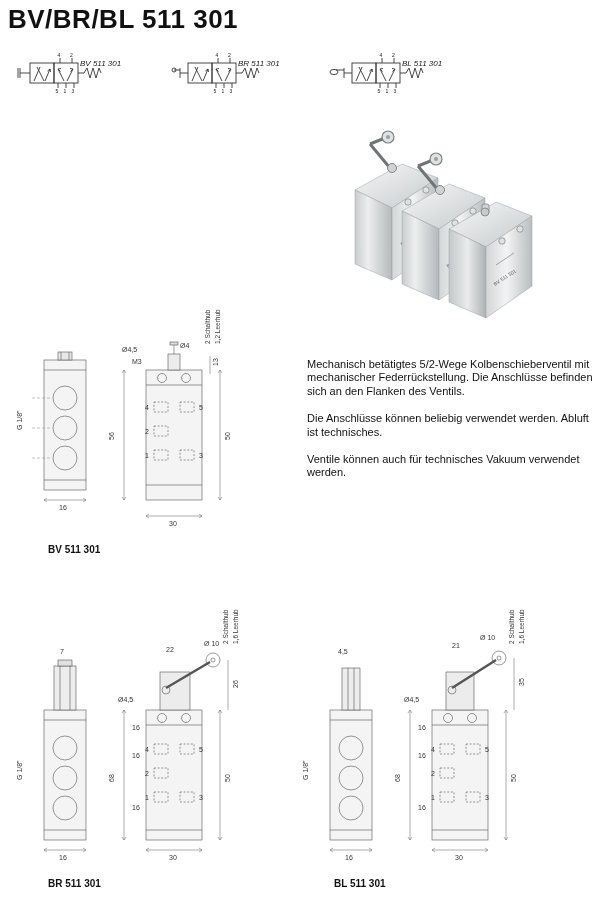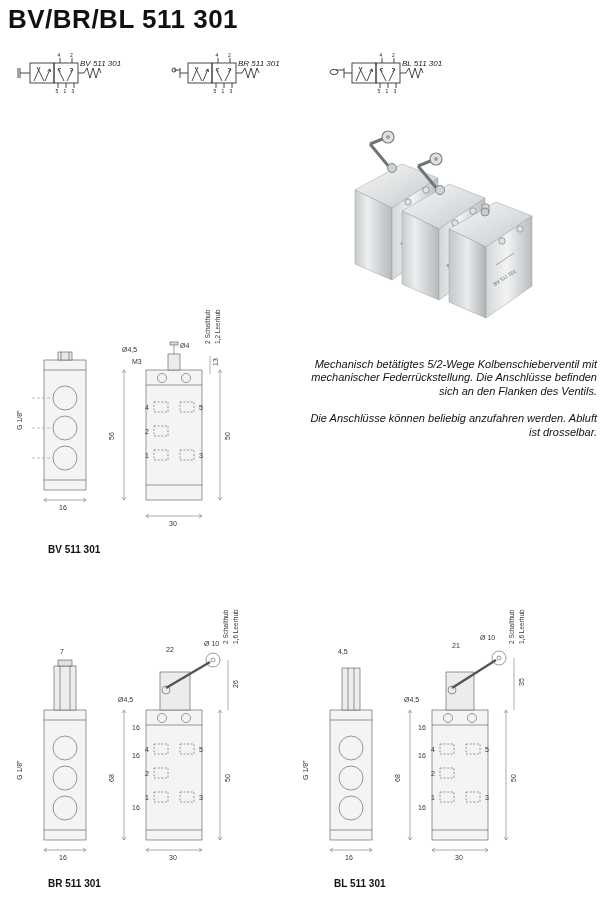--- a/index.html
+++ b/index.html
@@ -4,21 +4,21 @@
 <style>
   html,body{margin:0;padding:0;}
   body{
     width:608px;height:899px;
     background:#ffffff;
     font-family:"Liberation Sans", sans-serif;
     color:#1a1a1a;
     position:relative;
     overflow:hidden;
   }
-  .page{position:relative;width:608px;height:899px;text-align:right;}
+  .page{position:relative;width:608px;height:899px;}
 
   
   .title{
     position:absolute;left:8px;top:4px;
     font-size:26px;font-weight:bold;letter-spacing:0.5px;
     color:#111;
   }
 
   
   .symrow{position:absolute;left:0;top:55px;width:608px;height:50px;}
@@ -28,21 +28,21 @@
     font-size:8px;font-style:italic;color:#222;white-space:nowrap;
   }
 
   
   .photo{position:absolute;left:330px;top:118px;width:260px;height:205px;}
 
   
   .textcol{position:absolute;left:307px;top:358px;width:290px;}
   .textcol p{
     margin:0 0 14px 0;
-    font-size:11px;line-height:13.4px;color:#111;font-style:italic;
+    font-size:11px;line-height:13.4px;color:#111;
   }
 
   
   .dcap{
     position:absolute;font-size:10px;font-weight:bold;color:#111;
   }
 
   
   .dwg{position:absolute;}
   svg{display:block;overflow:visible;}
@@ -234,21 +234,22 @@
           <text x="165" y="168" font-size="5" fill="#4a4f51" transform="rotate(-33 165 168)">BV 511 301</text>
         </g>
         <circle cx="172" cy="123" r="3.2" fill="#dfe2e3" stroke="#8a8f91" stroke-width="0.8"></circle>
         <circle cx="190" cy="111" r="3.2" fill="#dfe2e3" stroke="#8a8f91" stroke-width="0.8"></circle>
       </g>
     </svg>
   </div>
 
   <div class="textcol">
     <p>Mechanisch betätigtes 5/2-Wege Kolbenschieberventil mit mechanischer Federrückstellung. Die Anschlüsse befinden sich an den Flanken des Ventils.</p>
-    <p>Die Anschlüsse können beliebig anzufahren werden. Abluft ist drosselbar.</p>
+    <p>Die Anschlüsse können beliebig verwendet werden. Abluft ist technisches.</p>
+    <p>Ventile können auch für technisches Vakuum verwendet werden.</p>
   </div>
 
   <div class="dwg" style="left:14px;top:330px;">
     <svg width="270" height="210" viewBox="0 0 270 210">
       <g stroke="#555" stroke-width="0.6" fill="none">
 
         <rect x="30" y="30" width="42" height="130" fill="#f4f4f4"></rect>
         <line x1="30" y1="40" x2="72" y2="40"></line>
         <line x1="30" y1="150" x2="72" y2="150"></line>
         <circle cx="51" cy="68" r="12"></circle>

